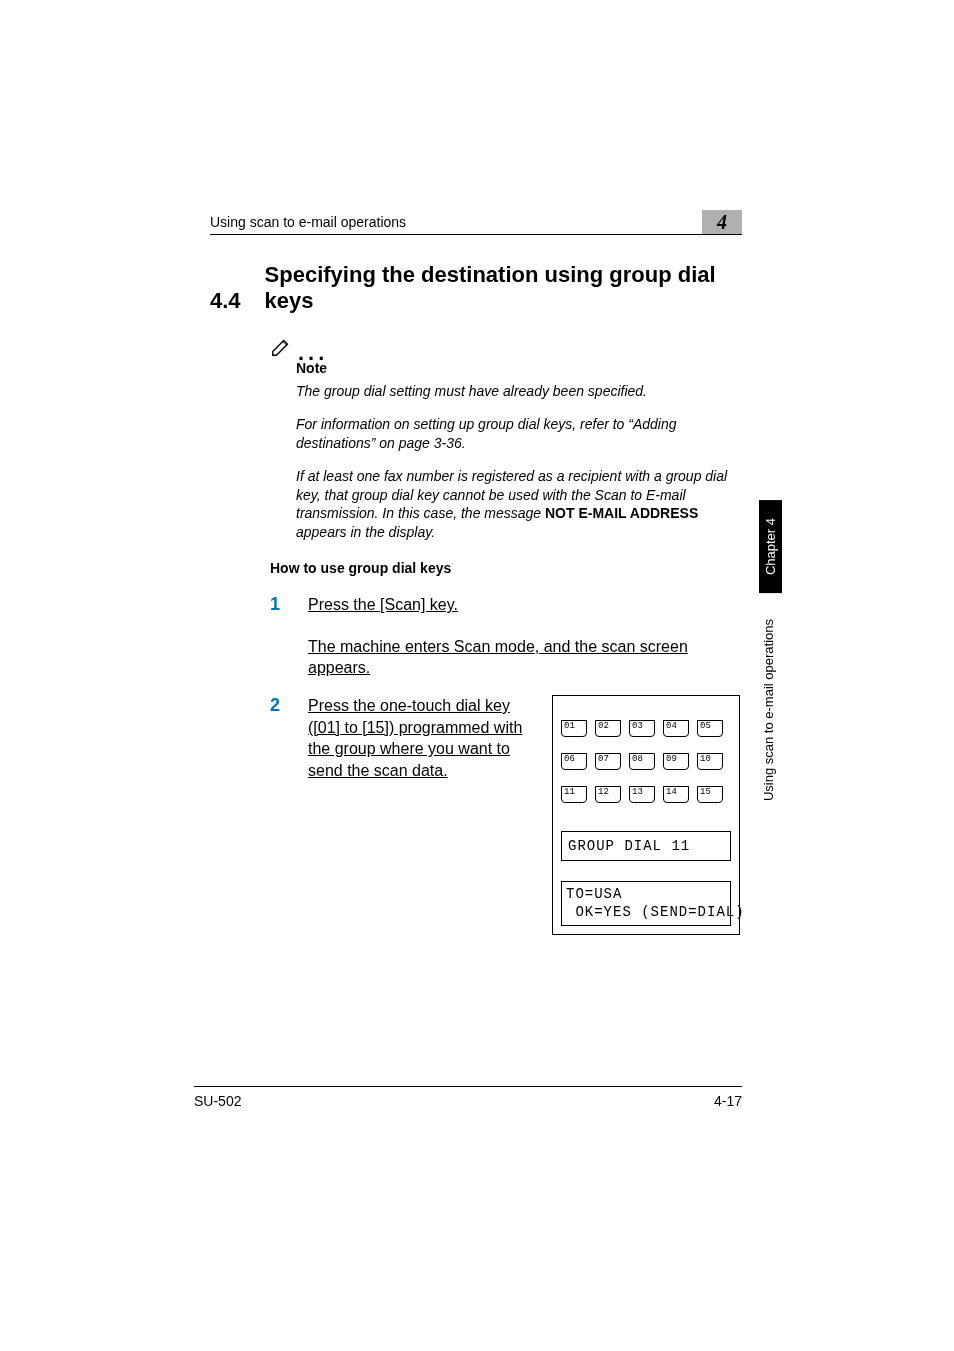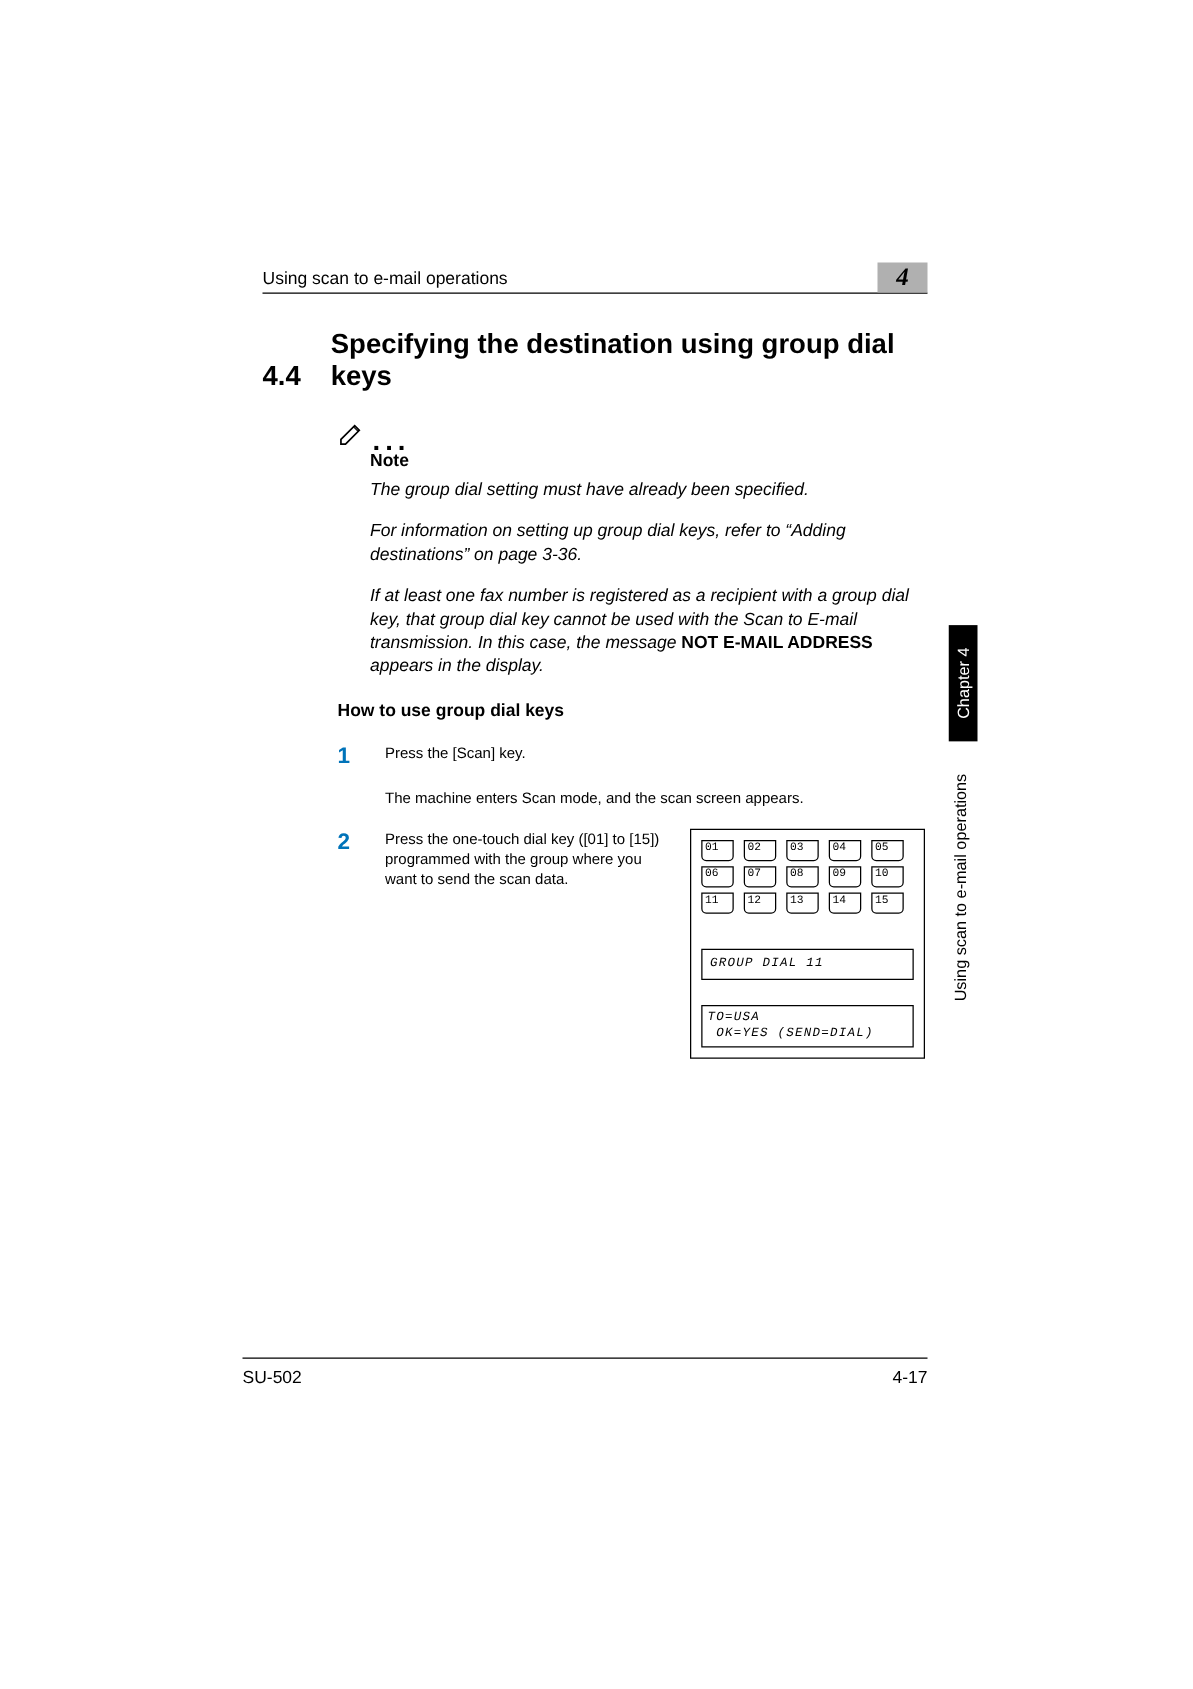--- a/index.html
+++ b/index.html
@@ -110,63 +110,64 @@
       margin-bottom: 16px;
     }
     .step-num {
       color: #0073b9;
       font-weight: bold;
       font-size: 18px;
       font-family: Arial, sans-serif;
       min-width: 16px;
     }
     .step-body {
-      font-size: 12px;
+      font-size: 16px;
       line-height: 1.35;
+      text-decoration: underline;
     }
     .step-body .indent {
       margin-top: 20px;
     }
     .step2-container {
       display: flex;
       align-items: flex-start;
       gap: 14px;
     }
     .keypad-illustration {
       border: 1.5px solid #000;
       padding: 8px;
       font-family: "Courier New", monospace;
       font-size: 14px;
       width: 170px;
     }
     .keypad-illustration .keyrow {
       display: flex;
       gap: 8px;
       margin-bottom: 4px;
+      margin-top: 16px;
     }
     .key {
       width: 26px;
       height: 17px;
       border: 1px solid #000;
       border-radius: 0 0 4px 4px;
       font-size: 9px;
       text-align: left;
       padding-left: 2px;
       box-sizing: border-box;
       line-height: 10px;
     }
     .lcd-box {
       border: 1.5px solid #000;
       margin-top: 28px;
       padding: 5px 6px;
-      font-size: 10px;
+      font-size: 14px;
       letter-spacing: 1px;
       white-space: pre;
       line-height: 1.3;
-      font-style: italic;
     }
     .lcd-box.small {
       padding: 3px 4px;
       margin-top: 20px;
     }
     .side-tab {
       position: absolute;
       right: 172px;
       top: 500px;
       background: #000;

